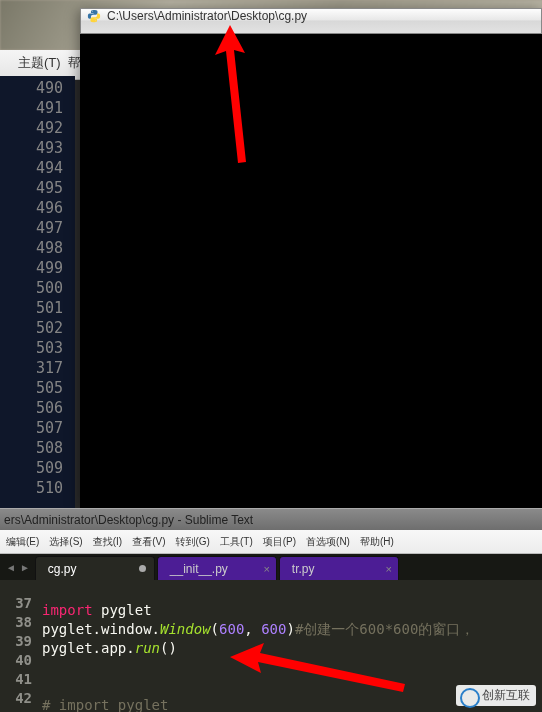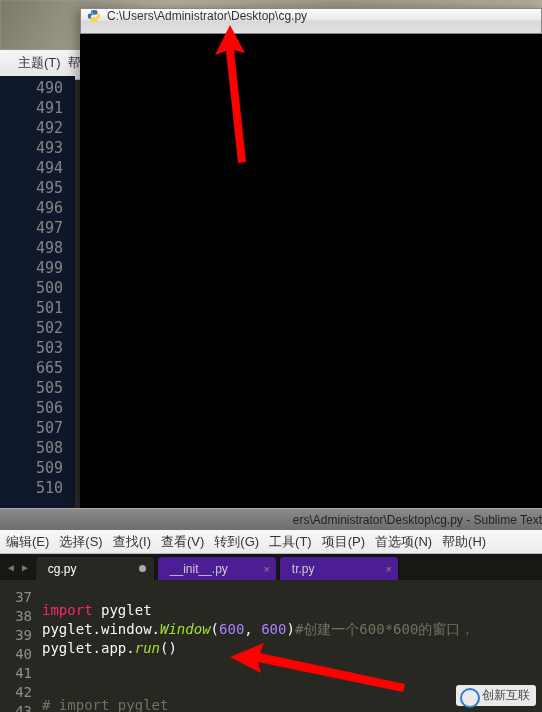--- a/index.html
+++ b/index.html
@@ -113,27 +113,26 @@
   .sublime-titlebar {
     height: 22px;
     background: linear-gradient(#8a8a8a, #6e6e6e);
     color: #222;
     font-size: 12px;
     line-height: 22px;
     padding-left: 4px;
     border-top: 1px solid #aaa;
     white-space: nowrap;
     overflow: hidden;
-    text-align: right;
   }
   .sublime-menu {
     height: 24px;
     background: linear-gradient(#f8f8f8, #ececec);
     color: #333;
-    font-size: 13px;
+    font-size: 10px;
     line-height: 24px;
     padding-left: 6px;
     border-bottom: 1px solid #bbb;
     display: flex;
     gap: 10px;
     white-space: nowrap;
   }
   .sublime-menu span { cursor: default; }
   .sublime-tabs {
     height: 26px;
@@ -190,22 +189,23 @@
     font-family: Consolas, monospace;
     font-size: 14px;
     background: #272822;
     overflow: hidden;
   }
   .sublime-gutter {
     width: 42px;
     text-align: right;
     color: #90908a;
     padding-right: 10px;
-    padding-top: 8px;
+    padding-top: 14px;
     line-height: 19px;
+    font-weight: bold;
   }
   .sublime-code {
     flex: 1;
     padding-top: 2px;
     color: #f8f8f2;
     line-height: 19px;
     white-space: pre;
     overflow: hidden;
   }
   .tok-keyword { color: #f92672; }
@@ -252,21 +252,21 @@
     <div>494</div>
     <div>495</div>
     <div>496</div>
     <div>497</div>
     <div>498</div>
     <div>499</div>
     <div>500</div>
     <div>501</div>
     <div>502</div>
     <div>503</div>
-    <div>665</div>
+    <div>317</div>
     <div>505</div>
     <div>506</div>
     <div>507</div>
     <div>508</div>
     <div>509</div>
     <div>510</div>
   </div>
 
 <div class="pyglet-window">
   <div class="pyglet-titlebar">

